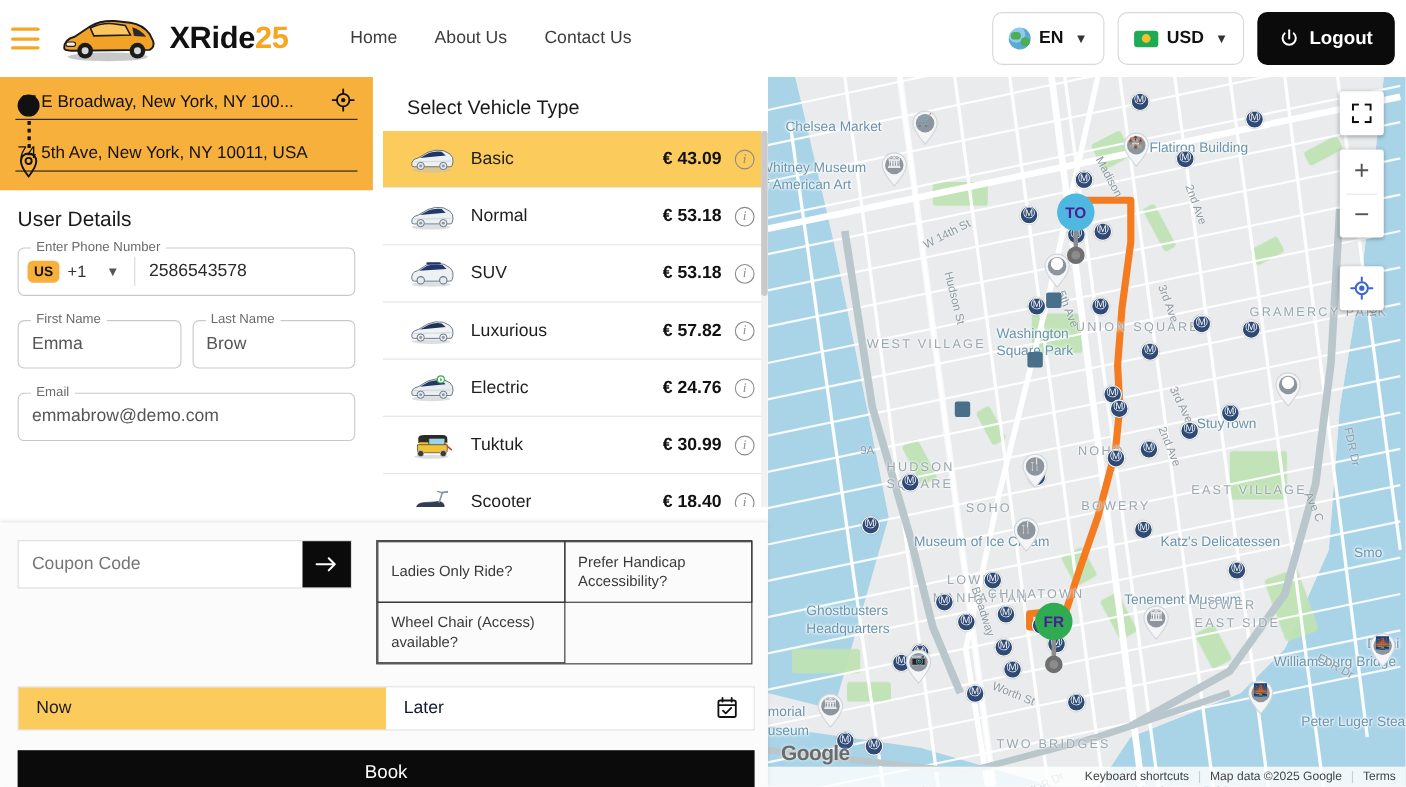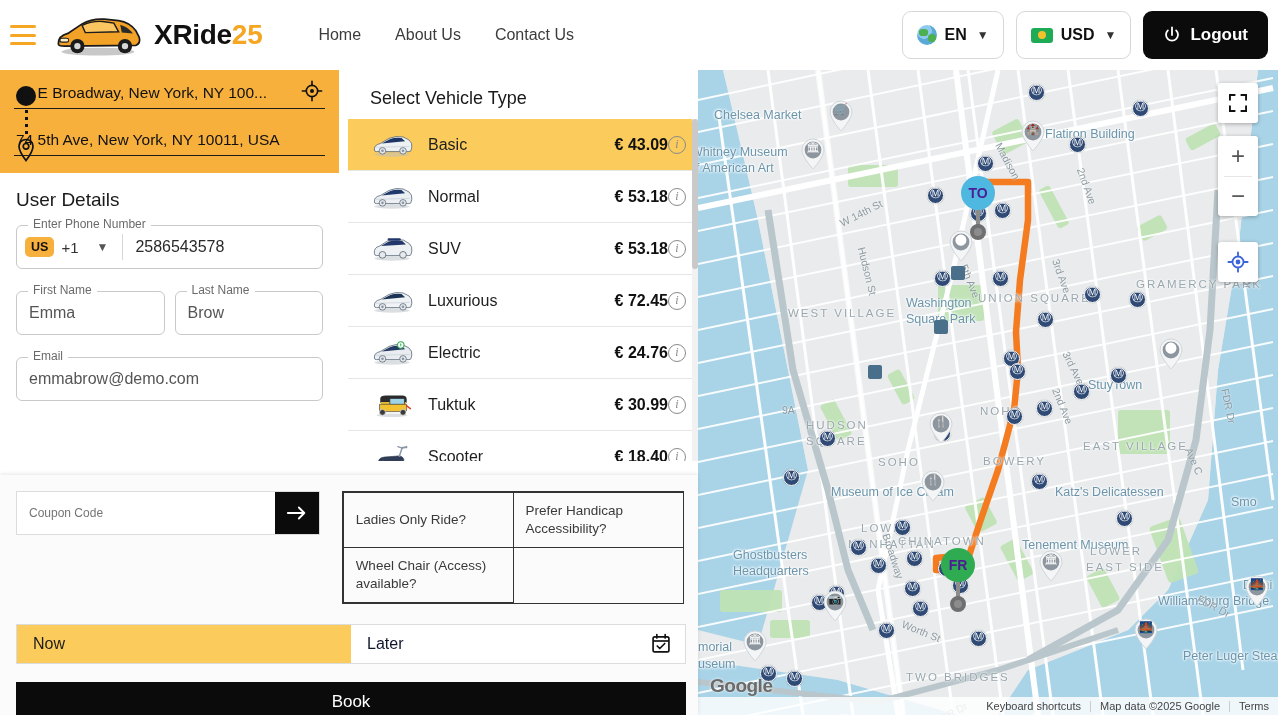--- a/index.html
+++ b/index.html
@@ -99,37 +99,37 @@
   .vp-title { font-size: 18px; color: #1a1a1a; padding: 18px 0 10px 22px; }
   .v-list { position: relative; height: 342px; overflow: hidden; padding-right: 2px; }
   .v-row {
     display: flex; align-items: center; height: 53px; border: 1px solid #e6e6e6;
     border-left: none; border-right: none; margin-top: -1px; cursor: pointer;
     padding: 0 10px 0 22px; background: #fff;
   }
   .v-row.selected { background: #fbcb5c; border-color: #fbcb5c; }
   .v-ico { width: 44px; height: 30px; flex: 0 0 44px; }
   .v-name { font-size: 16px; color: #1e1e1e; margin-left: 14px; flex: 1; }
-  .v-price { font-size: 16px; font-weight: bold; color: #111; }
+  .v-price { font-size: 16px; font-weight: bold; color: #111; margin-right: 12px; }
   .v-info { width: 18px; height: 18px; border: 1.6px solid #8a8a8a; border-radius: 50%;
     color: #8a8a8a; font-size: 12px; font-style: italic; display:flex; align-items:center;
     justify-content:center; font-family: "Liberation Serif", serif; }
   .v-scroll-track { position: absolute; right: 0; top: 0; width: 6px; height: 342px; background: #f1f1f1; }
   .v-scroll-thumb { position: absolute; right: 0; top: 0; width: 6px; height: 150px; background: #c9c9c9; border-radius: 3px; }
 
   
   .bottom-panel {
     position: absolute; left: 0; top: 475px; width: 698px; height: 240px;
     background: #fbfbfb; z-index: 25;
     box-shadow: 0 -1px 4px rgba(0,0,0,0.10);
   }
   .coupon-opts { display: flex; padding: 16px 14px 0 16px; gap: 22px; }
   .coupon-wrap { width: 306px; height: 44px; border: 1px solid #dcdcdc; background: #fff;
     display: flex; align-items: center; position: relative; }
-  .coupon-inp { border: none; outline: none; font-size: 12px; color: #8b8b8b; padding-left: 12px;
+  .coupon-inp { border: none; outline: none; font-size: 16px; color: #8b8b8b; padding-left: 12px;
     width: 240px; font-family: "Liberation Sans", sans-serif; background: transparent; }
   .coupon-btn { position: absolute; right: 0; top: 0; width: 44px; height: 42px; background: #0b0b0b;
     color: #fff; display: flex; align-items: center; justify-content: center; font-size: 20px; cursor: pointer; }
   .opts-grid { width: 344px; border: 1px solid #333; display: grid;
     grid-template-columns: 1fr 1fr; }
   .opt-cell { border: 1px solid #333; margin: -0.5px; padding: 9px 8px 9px 12px; font-size: 13.5px;
     color: #3a3a3a; line-height: 1.35; min-height: 47px; display: flex; align-items: center; cursor: pointer; }
   .when-row { display: flex; margin: 20px 16px 0 16px; width: 670px; border: 1px solid #dcdcdc; height: 40px; }
   .when-now { width: 334px; background: #fbcb5c; display: flex; align-items: center;
     padding-left: 16px; font-size: 16px; color: #1d1d1d; cursor: pointer; }
@@ -351,21 +351,21 @@
       <ellipse cx="30" cy="30" rx="24" ry="3" fill="#b9bfc4" opacity="0.5"></ellipse>
       <path d="M6 24 Q5 17 14 15 L26 8 Q35 4 45 6 L53 10 Q58 14 57 20 L56 24 Q56 26 53 26 L9 26 Q6 26 6 24Z" fill="#f0f3f6" stroke="#4a5a6b" stroke-width="1"></path>
       <path d="M16 15 L27 9 Q35 6 43 7.5 L48 12 Z" fill="#1d3356"></path>
       <path d="M8 20 L54 19" stroke="#c8d0d8" stroke-width="1"></path>
       <circle cx="17" cy="25" r="4.5" fill="#e6eaee" stroke="#6b7785" stroke-width="1.2"></circle>
       <circle cx="45" cy="25" r="4.5" fill="#e6eaee" stroke="#6b7785" stroke-width="1.2"></circle>
       <circle cx="17" cy="25" r="1.8" fill="#8b96a2"></circle>
               <circle cx="45" cy="25" r="1.8" fill="#8b96a2"></circle>
     </svg></span>
       <span class="v-name">Luxurious</span>
-      <span class="v-price">€ 72.45</span>
+      <span class="v-price">€ 57.82</span>
       <span class="v-info">i</span>
     </div>
         <div class="v-row">
       <span class="v-ico">
     <svg viewBox="0 0 60 34" width="44" height="30">
       <ellipse cx="30" cy="30" rx="24" ry="3" fill="#b9bfc4" opacity="0.5"></ellipse>
       <path d="M6 24 Q5 17 14 15 L26 8 Q35 4 45 6 L53 10 Q58 14 57 20 L56 24 Q56 26 53 26 L9 26 Q6 26 6 24Z" fill="#e9edf1" stroke="#4a5a6b" stroke-width="1"></path>
       <path d="M16 15 L27 9 Q35 6 43 7.5 L48 12 Z" fill="#243a63"></path>
       <path d="M8 20 L54 19" stroke="#c8d0d8" stroke-width="1"></path>
       <circle cx="17" cy="25" r="4.5" fill="#e6eaee" stroke="#6b7785" stroke-width="1.2"></circle>

